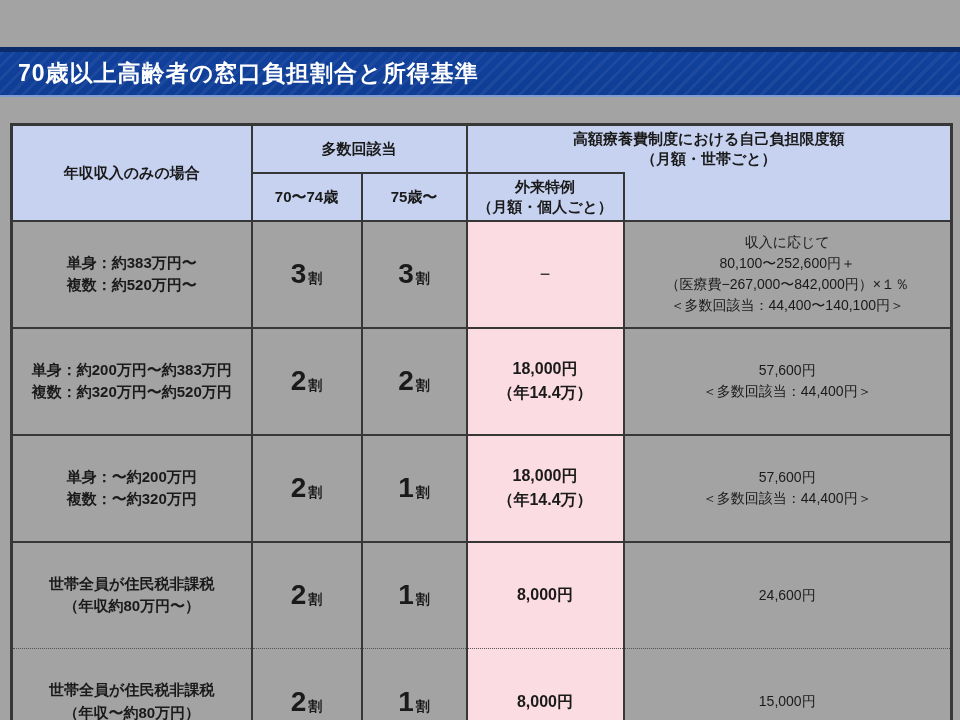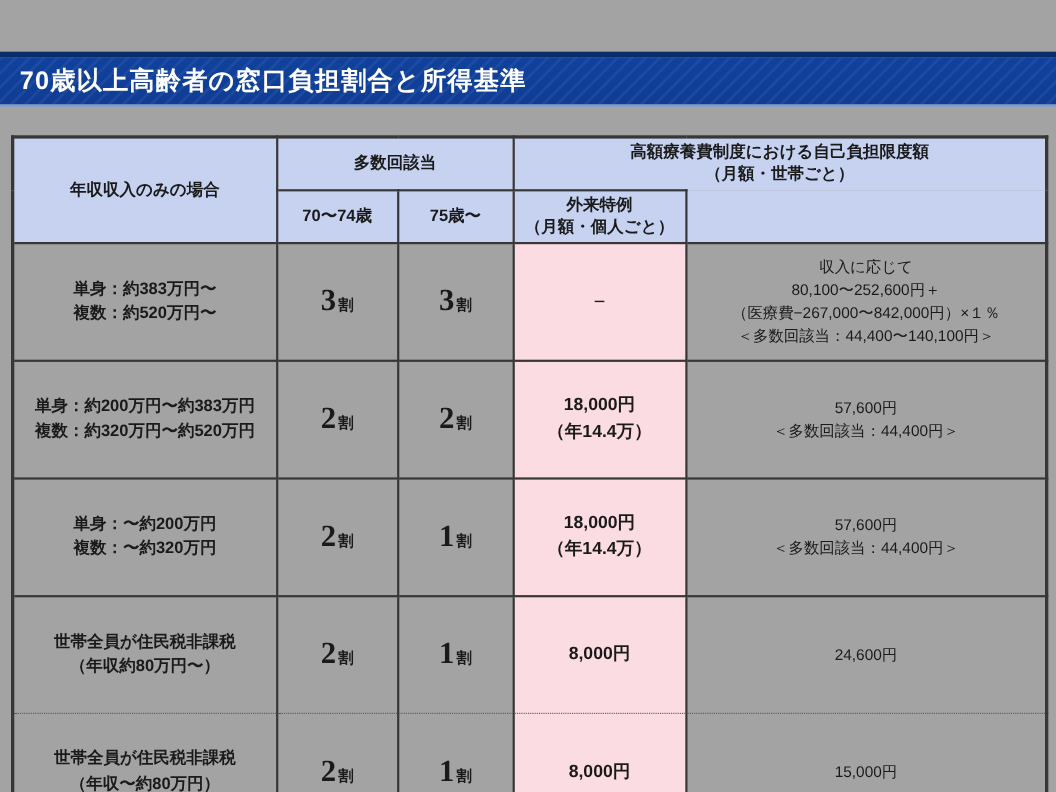--- a/index.html
+++ b/index.html
@@ -42,21 +42,21 @@
     box-sizing:border-box;
   }
   thead tr { height:48px; }
   tbody tr { height:107px; }
   thead th { background:#c6d2f0; font-weight:bold; font-size:15px; line-height:1.3; }
   th.merged-limit { border-bottom-style:none;margin-left:20px; }
   th.empty-hdr { border-top-style:none; }
 
   td.pink { background:#fbdce3; }
   td.income-cell { font-size:15px; line-height:1.5; font-weight:bold; }
-  td.rate-cell { font-weight:bold;font-family:Liberation Serif, serif; }
+  td.rate-cell { font-weight:bold; }
   .rate-num { font-size:28px; font-weight:bold; }
   .rate-unit { font-size:14px; font-weight:bold; margin-left:2px; }
   td.outpatient-cell { font-size:16px; font-weight:bold; line-height:1.5; }
   td.outpatient-cell.dash { font-weight:normal; font-size:18px; }
   td.limit-cell { font-size:14px; line-height:1.5;border-radius:29px; }
 
   tr.dotted-bottom td { border-bottom:1px dotted #555555; }
   tr.dotted-top td { border-top:1px dotted #555555; }
 
   .col-income { width:240px; }

